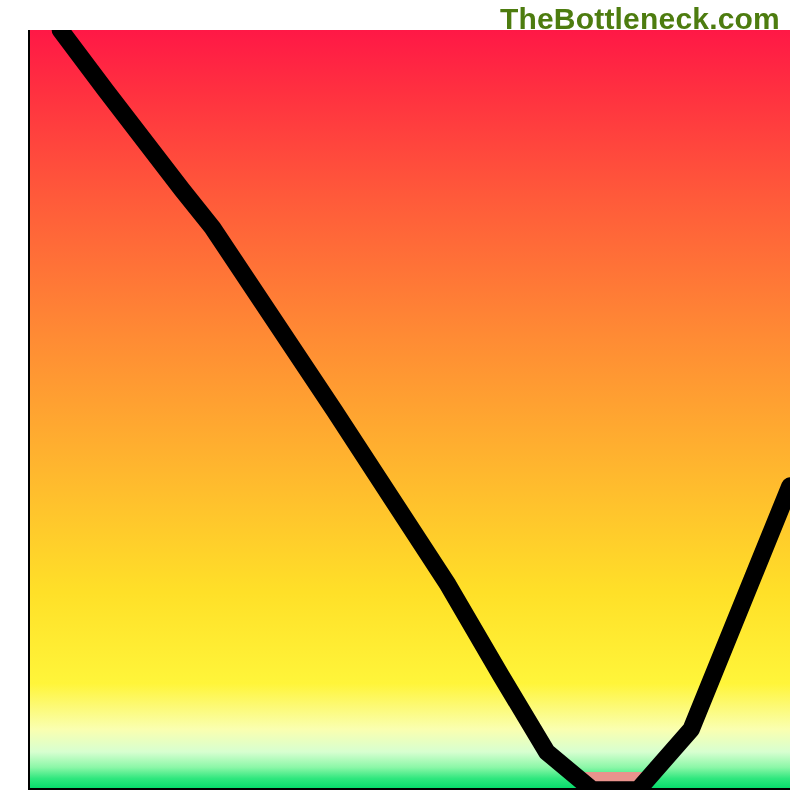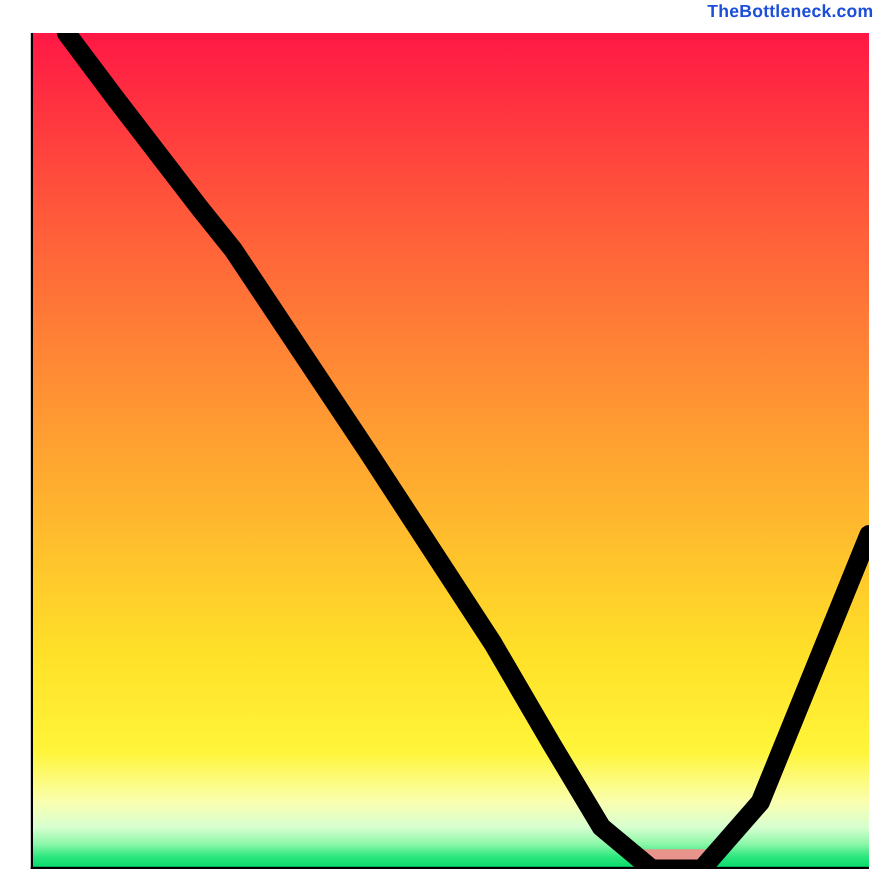--- a/index.html
+++ b/index.html
@@ -12,24 +12,24 @@
     font-family: Arial, Helvetica, sans-serif;
   }
   .chart-wrap {
     position: relative;
     width: 800px;
     height: 800px;
   }
   .watermark {
     position: absolute;
     top: 2px;
-    right: 6px;
-    font-size: 16px;
+    right: 20px;
+    font-size: 30px;
     font-weight: bold;
-    color: #1d4ed8;
+    color: #4d7c0f;
     letter-spacing: 0.2px;
     z-index: 10;
   }
   .plot-area {
     position: absolute;
     left: 30px;
     top: 30px;
     width: 760px;
     height: 760px;
   }

